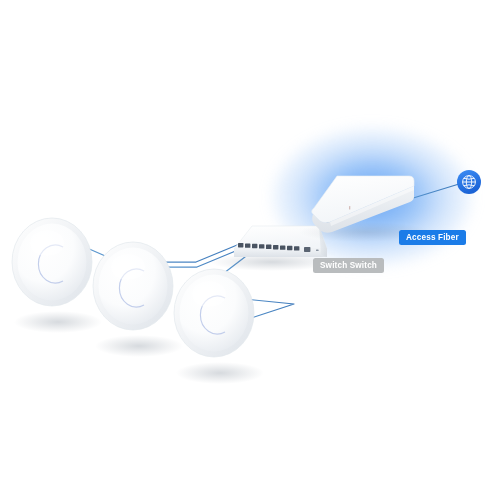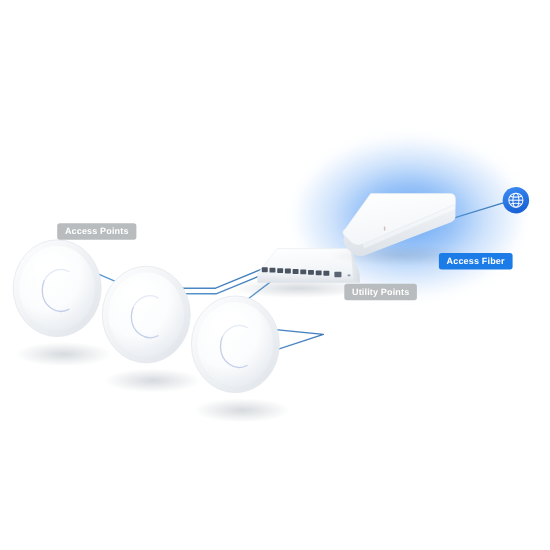--- a/index.html
+++ b/index.html
@@ -211,19 +211,18 @@
       <g fill="none" stroke="#ffffff" stroke-width="0.95" opacity="0.97">
         <circle cx="469" cy="182" r="6.4"></circle>
         <ellipse cx="469" cy="182" rx="2.7" ry="6.4"></ellipse>
         <line x1="462.6" y1="182" x2="475.4" y2="182"></line>
         <path d="M 463.6 178.3 Q 469 180.1 474.4 178.3"></path>
         <path d="M 463.6 185.7 Q 469 183.9 474.4 185.7"></path>
       </g>
     </g>
   </svg>
 
-  <div class="badge badge-grey" id="badge-access-points">Access Points</div>
-
-  <div class="badge badge-grey" id="badge-utility-switch">Utility Points</div>
+
+  <div class="badge badge-grey" id="badge-utility-switch">Switch Switch</div>
 
   <div class="badge badge-blue" id="badge-gateway-fiber">Access Fiber</div>
 
 </div>
 
 </body></html>

